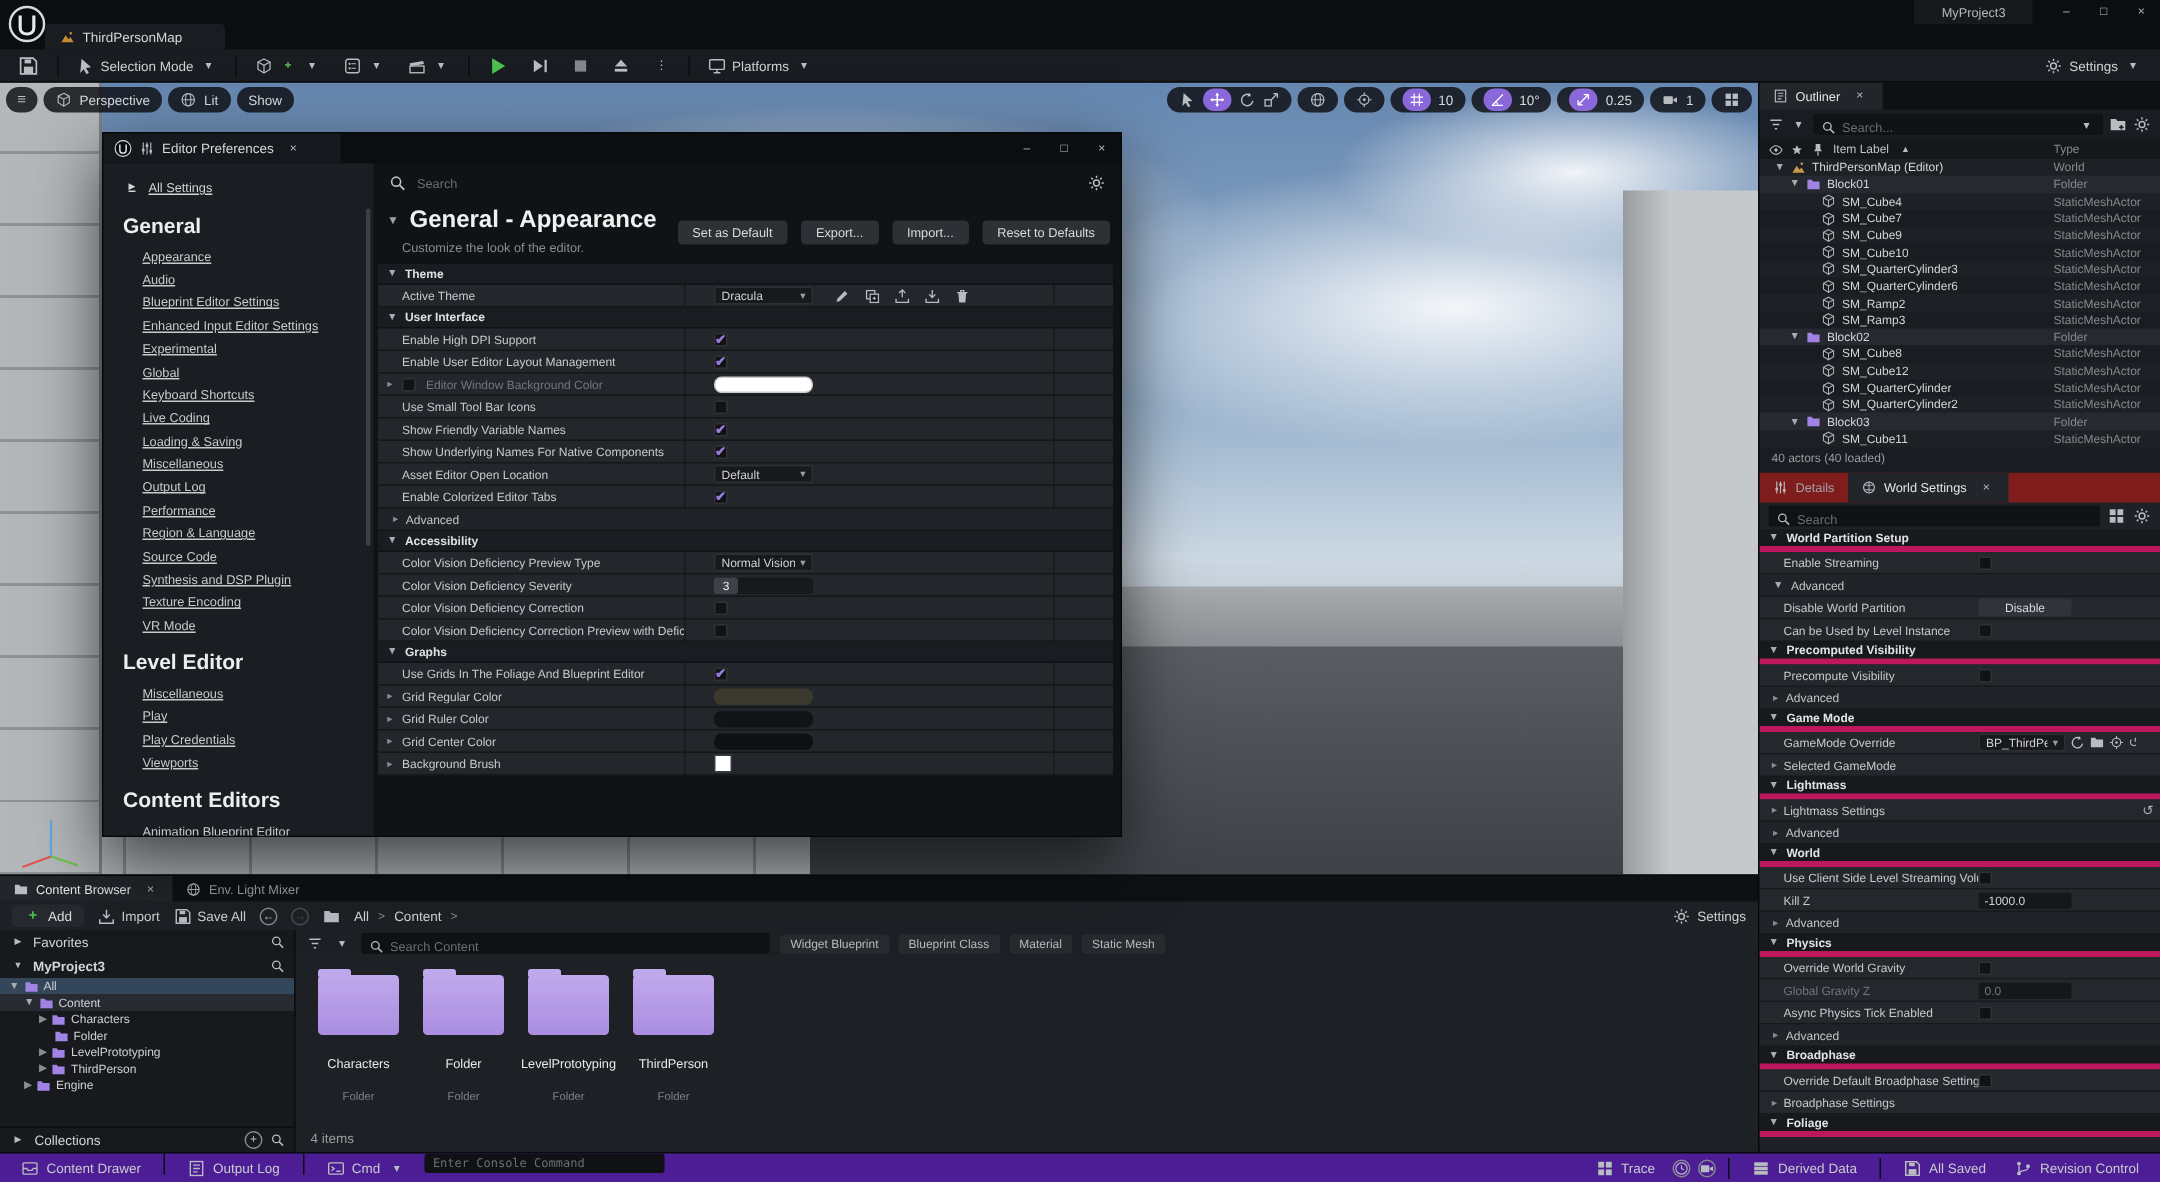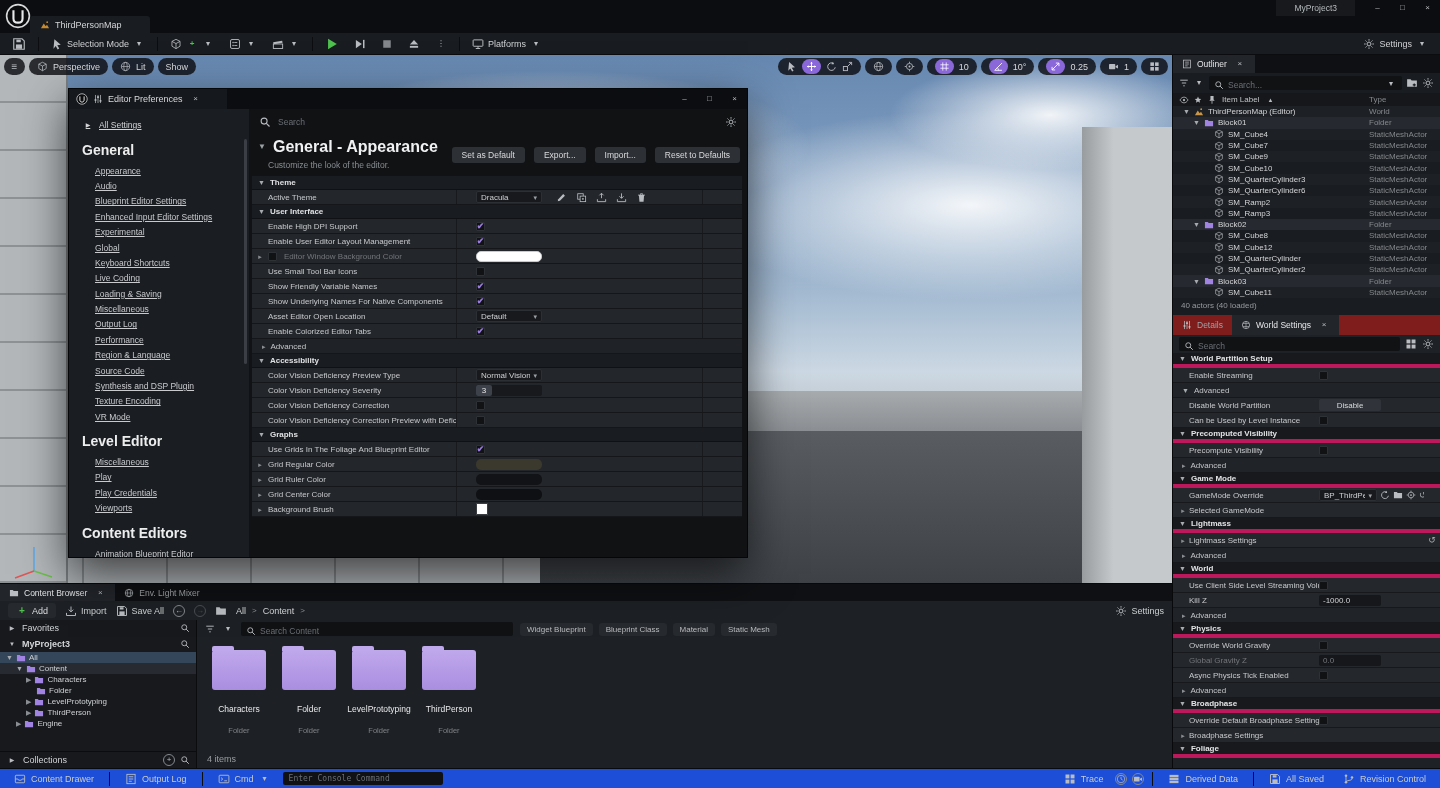--- a/index.html
+++ b/index.html
@@ -142,21 +142,21 @@
 #cbm-top .searchpill{flex:none;width:272px}
 .fbtn{background:#272a2f;border-radius:3px;height:13px;padding:0 7px;display:inline-flex;align-items:center;color:#b9bbbe;font-size:8px}
 #cb-folders{position:absolute;top:24px;left:8px;display:flex;gap:2px}
 .cb-item{width:68px;display:flex;flex-direction:column;align-items:center}
 .folder-big{width:54px;height:40px;background:linear-gradient(180deg,#c0a8ec,#a98ee0);border-radius:3px;position:relative;margin-top:6px}
 .folder-big::before{content:"";position:absolute;top:-4px;left:0;width:22px;height:5px;background:#c0a8ec;border-radius:2px 2px 0 0}
 .cb-fname{margin-top:14px;color:#e8e9eb;font-size:8.5px}
 .cb-fsub{margin-top:12px;color:#7f8287;font-size:7.5px}
 #cb-count{position:absolute;bottom:4px;left:10px;color:#9a9da1}
 
-#statusbar{position:absolute;left:0;top:768px;width:1440px;height:20px;background:#1d4ed8;border-top:1px solid #090a0c;display:flex;align-items:center;gap:5px;padding:0 7px;z-index:30}
+#statusbar{position:absolute;left:0;top:768px;width:1440px;height:20px;background:#4c1d95;border-top:1px solid #090a0c;display:flex;align-items:flex-start;gap:5px;padding:0 7px;z-index:30}
 .sb-item{display:inline-flex;align-items:center;gap:5px;padding:0 7px;height:20px;color:#c9cbce}
 #sb-console{width:160px;height:13px;background:#0f1114;border-radius:2px;padding:0 6px;font-family:"DejaVu Sans Mono",monospace;font-size:8px;color:#565b61}
 #sb-right{margin-left:auto;display:inline-flex;align-items:center;gap:5px}
 #gizmo{position:absolute;left:10px;top:486px}
 </style>
 </head>
 <body>
 
 <div id="titlebar">
   <span id="ue-logo" class="js-icon">

